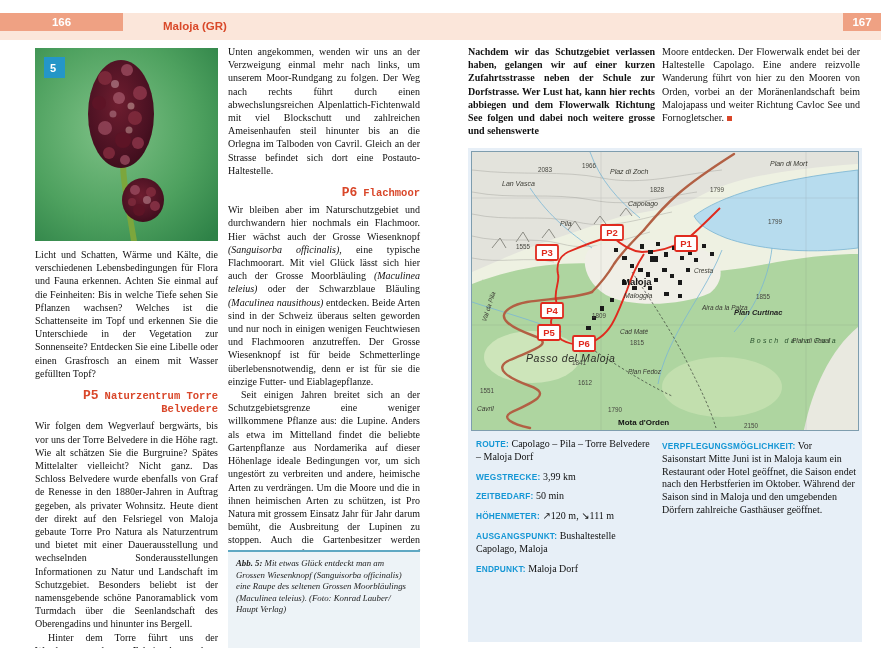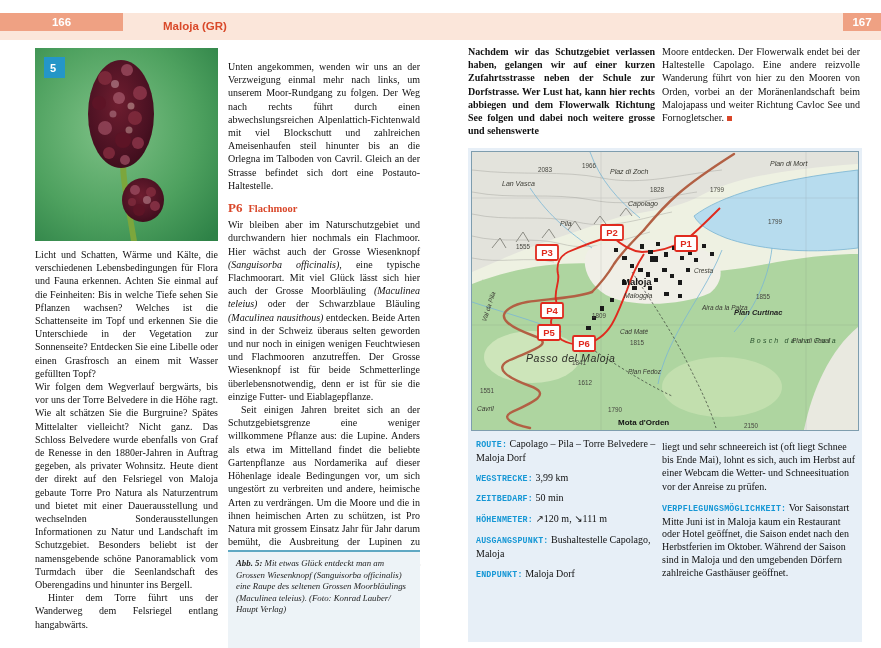--- a/index.html
+++ b/index.html
@@ -11,43 +11,43 @@
             font-family:"Liberation Sans",sans-serif;font-weight:bold;font-size:11.5px;
             display:flex;align-items:center;justify-content:center;}
   .numblock.left{left:0;width:123px;}
   .numblock.right{left:843px;width:38px;}
   .sectitle{position:absolute;left:163px;top:13px;height:17px;line-height:27px;color:#d9492a;
             font-family:"Liberation Sans",sans-serif;font-weight:bold;font-size:11.5px;}
   
   .col{position:absolute;text-align:justify;font-size:10px;line-height:13.2px;}
   .col p{margin:0;}
   .c1{left:35px;top:248px;width:183px;}
-  .c2{left:228px;top:45px;width:192px;margin-top:15px;}
+  .c2{left:228px;top:45px;width:192px;}
   .c3{left:468px;top:45px;width:187px;font-weight:bold;}
   .c4{left:662px;top:45px;width:198px;}
   .ind{text-indent:13px;}
-  .phead{margin:9px 0 3px 0 !important;color:#d9472a;font-family:Liberation Serif, serif;
-         font-weight:bold;text-align:left;}
+  .phead{margin:9px 0 3px 0 !important;color:#d9472a;font-family:Liberation Mono, monospace;
+         font-weight:bold;text-align:right;}
   .pnum{font-size:13px;margin-right:6px;}
   .ptitle{font-size:10.5px;}
   .endsq{display:inline-block;width:5px;height:5px;background:#d9472a;margin-left:3px;}
   
   .figure{position:absolute;left:35px;top:48px;width:183px;height:193px;}
   .figure svg{display:block;}
   
   .caption{position:absolute;left:228px;top:550px;width:176px;height:83px;background:#edf3f7;
            border-top:2px solid #5fa8c3;padding:6px 8px 16px 8px;font-size:8.8px;line-height:11.6px;
            font-style:italic;color:#222;text-align:left;}
   .caption b{font-style:italic;}
   
   .panel{position:absolute;left:468px;top:148px;width:394px;height:494px;background:#e7eff7;}
   .map{position:absolute;left:4px;top:4px;width:386px;height:278px;outline:1px solid #7e9dae;}
   .facts{position:absolute;left:8px;top:290px;width:180px;}
   .fact{margin-bottom:7px;font-size:10px;line-height:12.8px;text-align:left;}
-  .lbl{font-family:Liberation Mono, monospace;font-weight:bold;font-size:8.3px;color:#1697d5;
+  .lbl{font-family:Liberation Sans, sans-serif;font-weight:bold;font-size:8.3px;color:#1697d5;
        letter-spacing:.2px;}
   .facts2{position:absolute;left:194px;top:292px;width:196px;}
   .cont{font-size:10px;line-height:13.2px;text-align:left;margin:0 0 9px 0;}
   
   .m-place{font:italic 7px "Liberation Sans",sans-serif;fill:#3a3a33;}
   .m-sm{font:italic 6.5px "Liberation Sans",sans-serif;fill:#3a3a33;}
   .m-elev{font:6.3px "Liberation Sans",sans-serif;fill:#474740;}
   .m-town{font:bold 9.5px "Liberation Sans",sans-serif;fill:#121212;}
   .m-town2{font:bold 8px "Liberation Sans",sans-serif;fill:#121212;}
   .m-pass{font:italic 10.5px "Liberation Sans",sans-serif;fill:#2b2b26;letter-spacing:.6px;}
@@ -113,20 +113,21 @@
       </g>
       <g>
         <rect x="9" y="9" width="21" height="21" fill="#2496c8"></rect>
         <text class="badge-t" x="15" y="24">5</text>
       </g>
     </svg>
   </div>
 
   <div class="col c1">
     <p>Licht und Schatten, Wärme und Kälte, die verschiedenen Lebensbedingungen für Flora und Fauna erkennen. Achten Sie einmal auf die Feinheiten: Bis in welche Tiefe sehen Sie Pflanzen wachsen? Welches ist die Schattenseite im Topf und erkennen Sie die Unterschiede in der Vegetation zur Sonnenseite? Entdecken Sie eine Libelle oder einen Grasfrosch an einem mit Wasser gefüllten Topf?</p>
+    <p class="phead"><span class="pnum">P5</span><span class="ptitle">Naturzentrum Torre Belvedere</span></p>
     <p>Wir folgen dem Wegverlauf bergwärts, bis vor uns der Torre Belvedere in die Höhe ragt. Wie alt schätzen Sie die Burgruine? Spätes Mittelalter vielleicht? Nicht ganz. Das Schloss Belvedere wurde ebenfalls von Graf de Renesse in den 1880er-Jahren in Auftrag gegeben, als privater Wohnsitz. Heute dient der direkt auf den Felsriegel von Maloja gebaute Torre Pro Natura als Naturzentrum und bietet mit einer Dauerausstellung und wechselnden Sonderausstellungen Informationen zu Natur und Landschaft im Schutzgebiet. Besonders beliebt ist der namensgebende schöne Panoramablick vom Turmdach über die Seenlandschaft des Oberengadins und hinunter ins Bergell.</p>
     <p class="ind">Hinter dem Torre führt uns der Wanderweg dem Felsriegel entlang hangabwärts.</p>
   </div>
 
   <div class="col c2">
     <p>Unten angekommen, wenden wir uns an der Verzweigung einmal mehr nach links, um unserem Moor-Rundgang zu folgen. Der Weg nach rechts führt durch einen abwechslungsreichen Alpenlattich-Fichtenwald mit viel Blockschutt und zahlreichen Ameisenhaufen steil hinunter bis an die Orlegna im Talboden von Cavril. Gleich an der Strasse befindet sich dort eine Postauto-Haltestelle.</p>
     <p class="phead"><span class="pnum">P6</span><span class="ptitle">Flachmoor</span></p>
     <p>Wir bleiben aber im Naturschutzgebiet und durchwandern hier nochmals ein Flachmoor. Hier wächst auch der Grosse Wiesenknopf <i>(Sanguisorba officinalis)</i>, eine typische Flachmoorart. Mit viel Glück lässt sich hier auch der Grosse Moorbläuling <i>(Maculinea teleius)</i> oder der Schwarzblaue Bläuling <i>(Maculinea nausithous)</i> entdecken. Beide Arten sind in der Schweiz überaus selten geworden und nur noch in einigen wenigen Feuchtwiesen und Flachmooren anzutreffen. Der Grosse Wiesenknopf ist für beide Schmetterlinge überlebensnotwendig, denn er ist für sie die einzige Futter- und Eiablagepflanze.</p>
     <p class="ind">Seit einigen Jahren breitet sich an der Schutzgebietsgrenze eine weniger willkommene Pflanze aus: die Lupine. Anders als etwa im Mittelland findet die beliebte Gartenpflanze aus Nordamerika auf dieser Höhenlage ideale Bedingungen vor, um sich ungestört zu verbreiten und andere, heimische Arten zu verdrängen. Um die Moore und die in ihnen heimischen Arten zu schützen, ist Pro Natura mit grossem Einsatz Jahr für Jahr darum bemüht, die Ausbreitung der Lupinen zu stoppen. Auch die Gartenbesitzer werden gebeten, mitzuhelfen und in ihrem Garten auf die invasive Pflanze zu verzichten.</p>
   </div>
@@ -295,18 +296,17 @@
     <div class="facts">
       <div class="fact"><span class="lbl">ROUTE:</span> <span>Capolago – Pila – Torre Belvedere – Maloja Dorf</span></div>
       <div class="fact"><span class="lbl">WEGSTRECKE:</span> <span>3,99 km</span></div>
       <div class="fact"><span class="lbl">ZEITBEDARF:</span> <span>50 min</span></div>
       <div class="fact"><span class="lbl">HÖHENMETER:</span> <span>↗120 m, ↘111 m</span></div>
       <div class="fact"><span class="lbl">AUSGANGSPUNKT:</span> <span>Bushaltestelle Capolago, Maloja</span></div>
       <div class="fact"><span class="lbl">ENDPUNKT:</span> <span>Maloja Dorf</span></div>
     </div>
 
     <div class="facts2">
-      <p class="cont">liegt und sehr schneereich ist (oft liegt Schnee bis Ende Mai), lohnt es sich, auch im Herbst auf einer Webcam die Wetter- und Schneesituation vor der Anreise zu prüfen.</p>
       <div class="fact"><span class="lbl">VERPFLEGUNGSMÖGLICHKEIT:</span> <span>Vor Saisonstart Mitte Juni ist in Maloja kaum ein Restaurant oder Hotel geöffnet, die Saison endet nach den Herbstferien im Oktober. Während der Saison sind in Maloja und den umgebenden Dörfern zahlreiche Gasthäuser geöffnet.</span></div>
     </div>
 
   </div>
 </div>
 
 </body></html>

